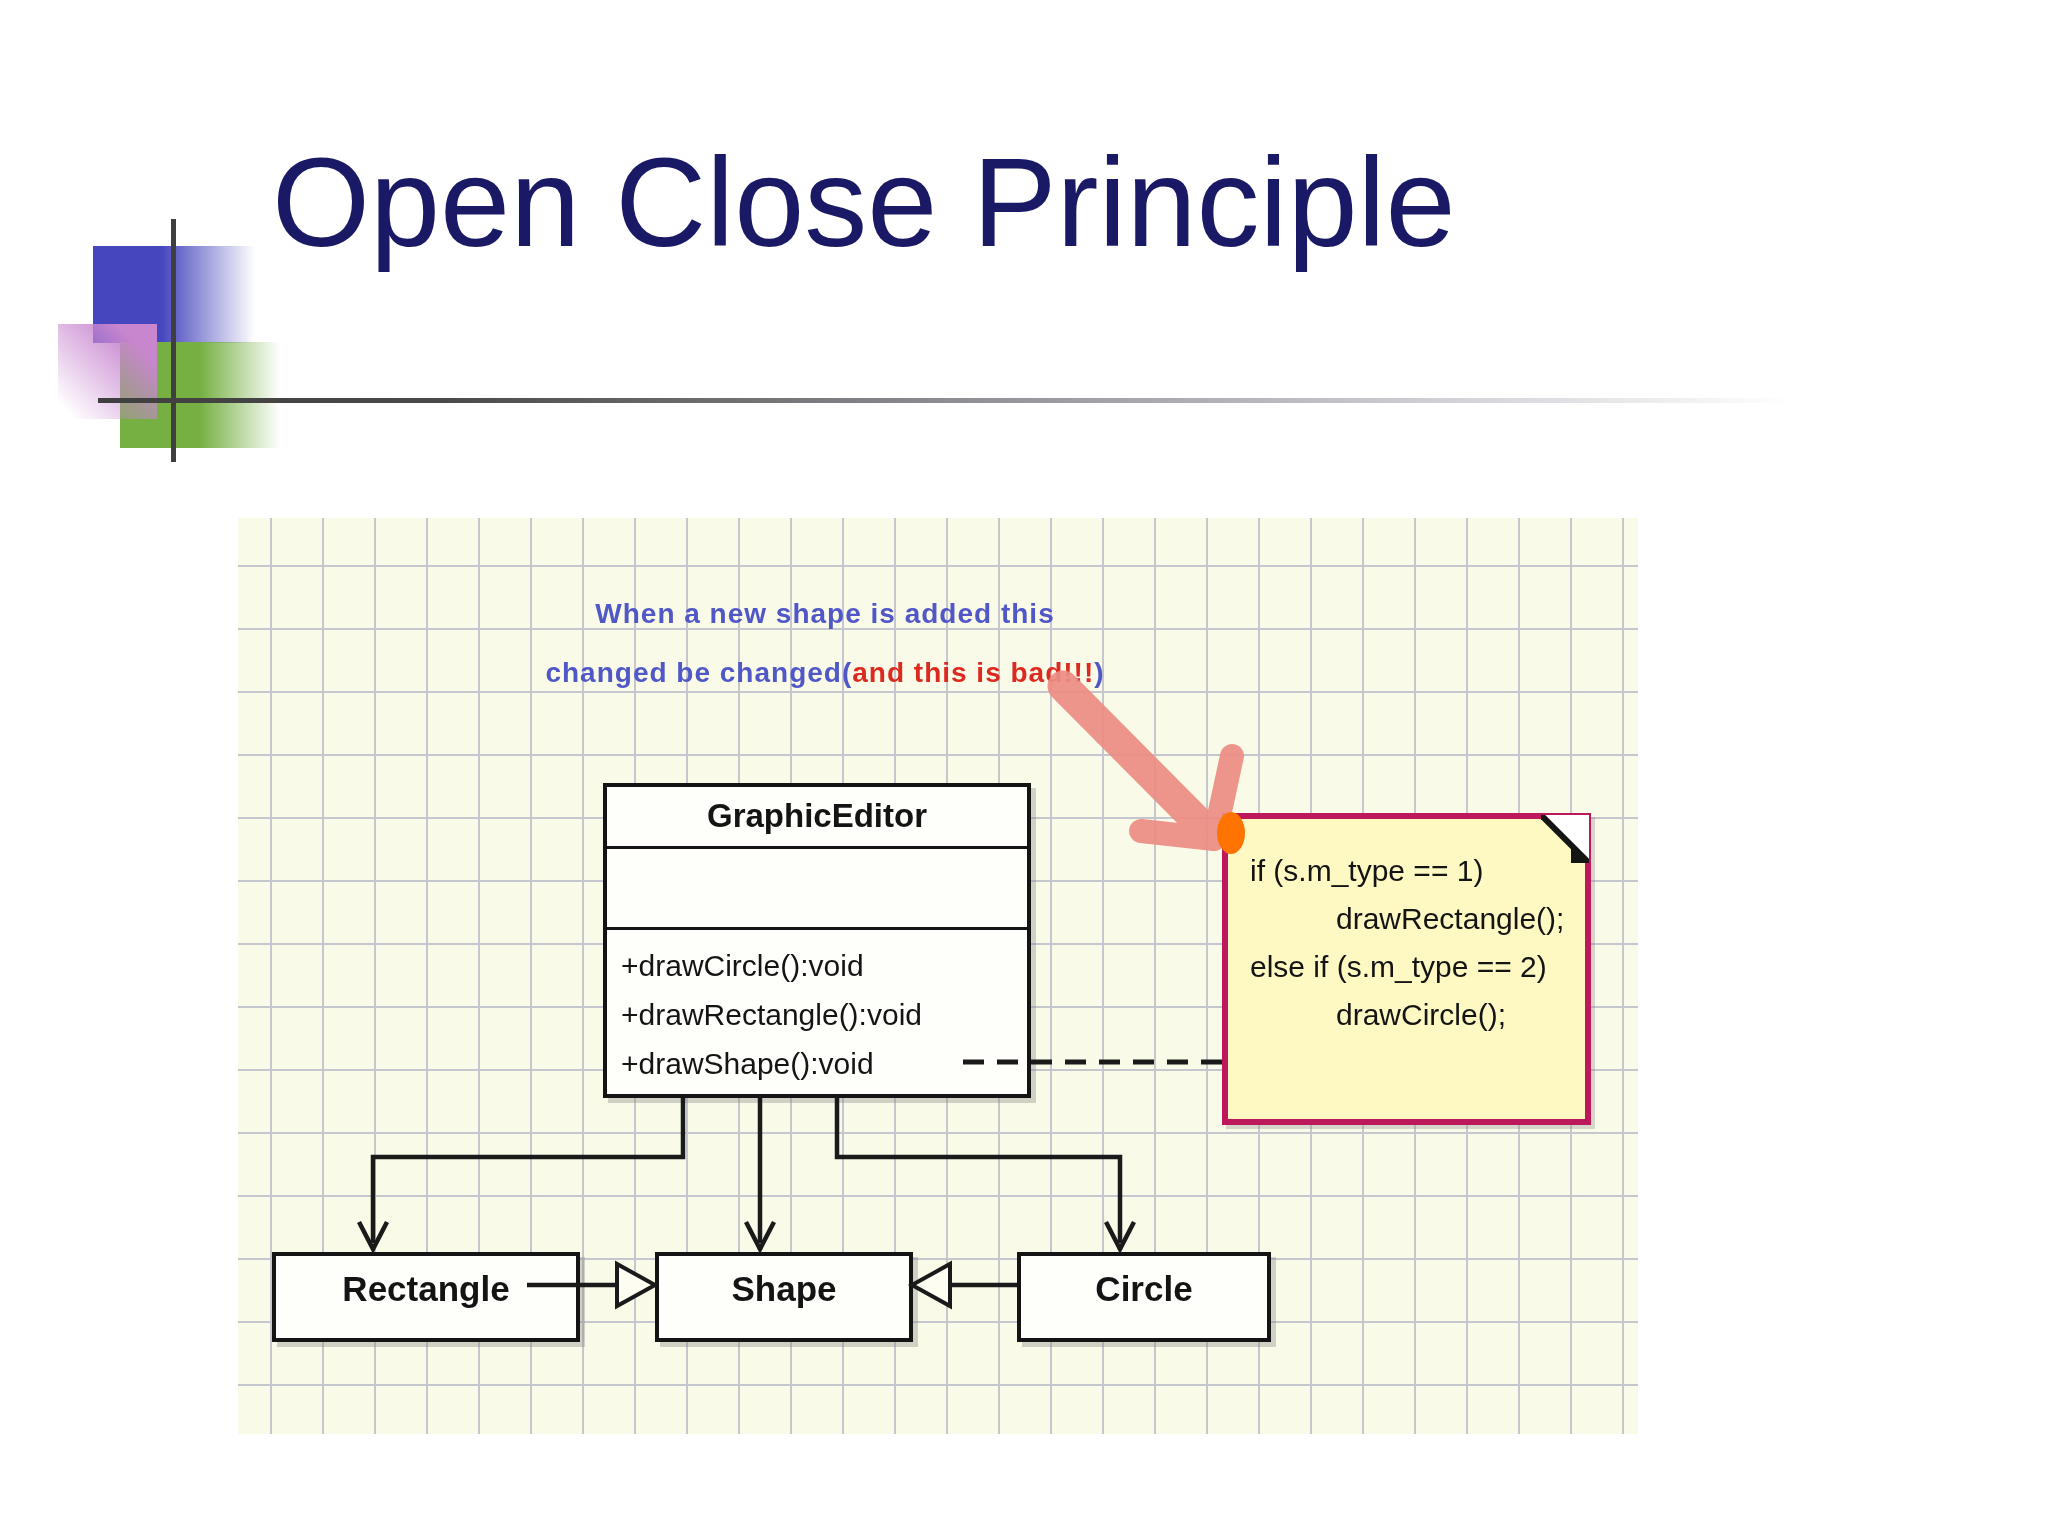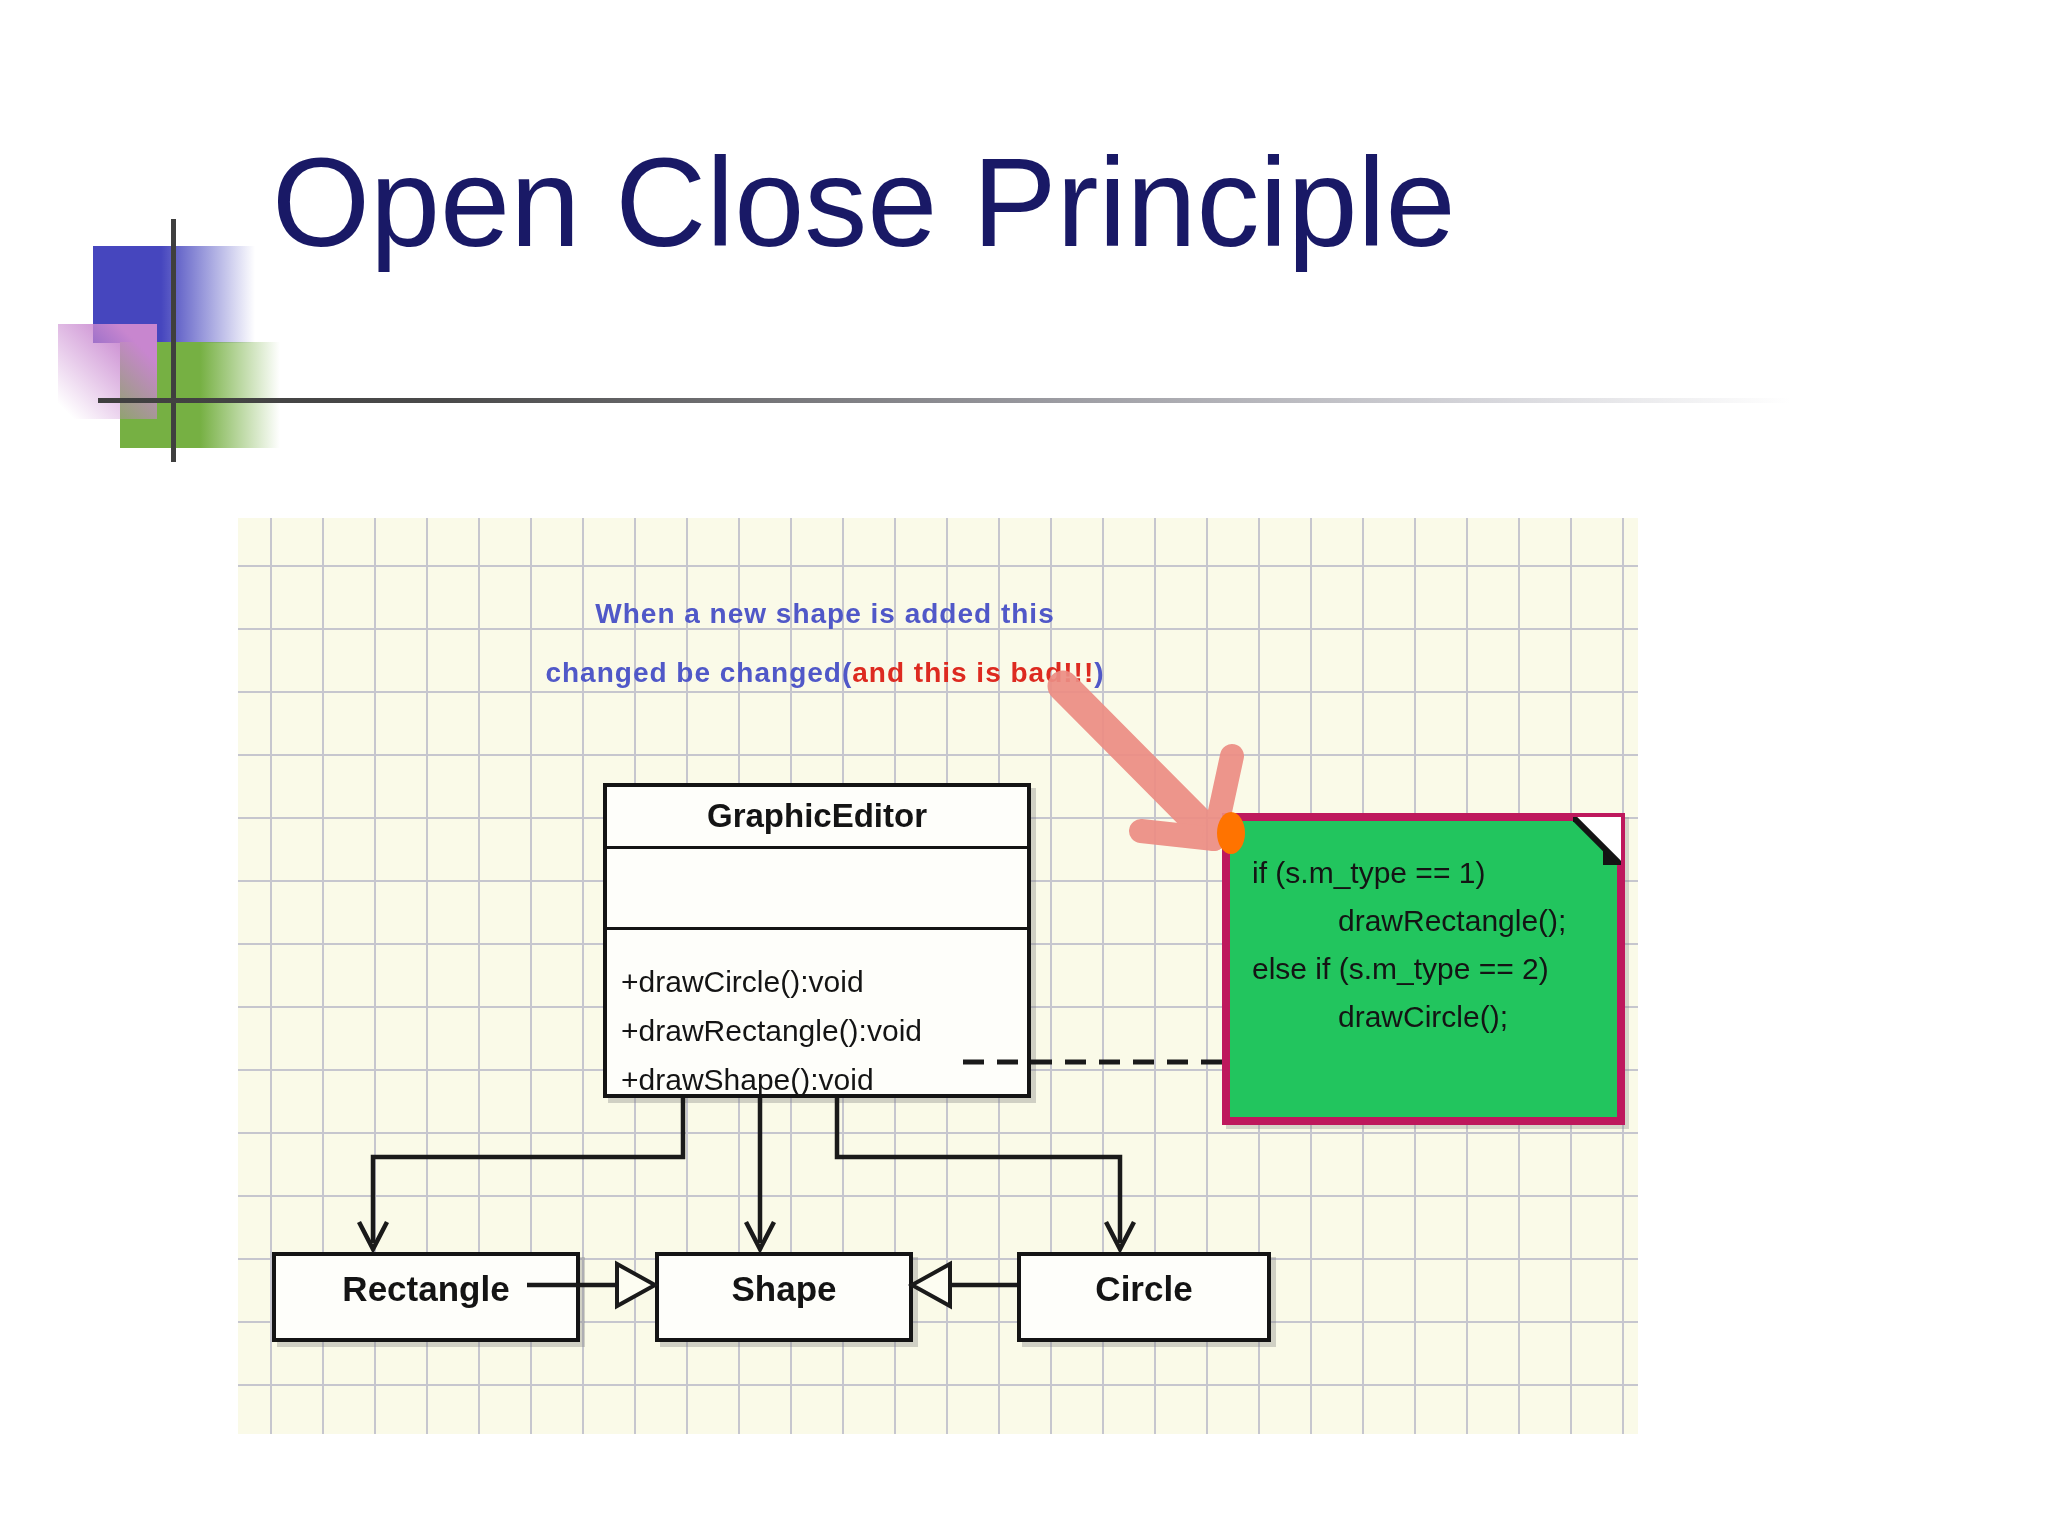--- a/index.html
+++ b/index.html
@@ -44,32 +44,32 @@
   }
   .annotation .red{color:#dd2a20;}
 
   
   .uml-box{position:absolute;background:#fefefa;border:4px solid #141414;
     box-sizing:border-box;z-index:2;box-shadow:5px 5px 0 rgba(130,130,130,0.35);}
   .ge-box{left:603px;top:783px;width:428px;height:315px;}
   .ge-title{height:59px;border-bottom:3px solid #141414;
     font-size:33px;font-weight:700;text-align:center;line-height:57px;color:#141414;}
   .ge-attrs{height:78px;border-bottom:3px solid #141414;}
-  .ge-methods{padding:11px 0 0 14px;margin-top:16px;}
+  .ge-methods{padding:11px 0 0 14px;}
   .ge-method{font-size:30px;line-height:49px;color:#141414;white-space:nowrap;}
 
   .sub-box{top:1252px;height:90px;text-align:center;padding-top:13px;
     font-size:35px;font-weight:700;color:#141414;}
   .box-rectangle{left:272px;width:308px;}
   .box-shape{left:655px;width:258px;}
   .box-circle{left:1017px;width:254px;}
 
   
-  .note{position:absolute;left:1222px;top:813px;width:403px;height:312px;z-index:2;
-    background:#22c55e;border:8px solid #be185d;box-sizing:border-box;
+  .note{position:absolute;left:1222px;top:813px;width:369px;height:312px;z-index:2;
+    background:#fef9c3;border:6px solid #be185d;box-sizing:border-box;
     box-shadow:4px 4px 0 rgba(130,130,130,0.3);}
   .note-fold{position:absolute;top:-4px;right:-4px;width:48px;height:48px;}
   .note-body{padding:28px 0 0 22px;}
   .note-line{font-size:30px;line-height:48px;color:#141414;white-space:nowrap;}
   .note-line.indent{padding-left:86px;}
 
   
   .overlay{position:absolute;left:0;top:0;width:2048px;height:1536px;z-index:5;pointer-events:none;}
 </style>
 </head>

